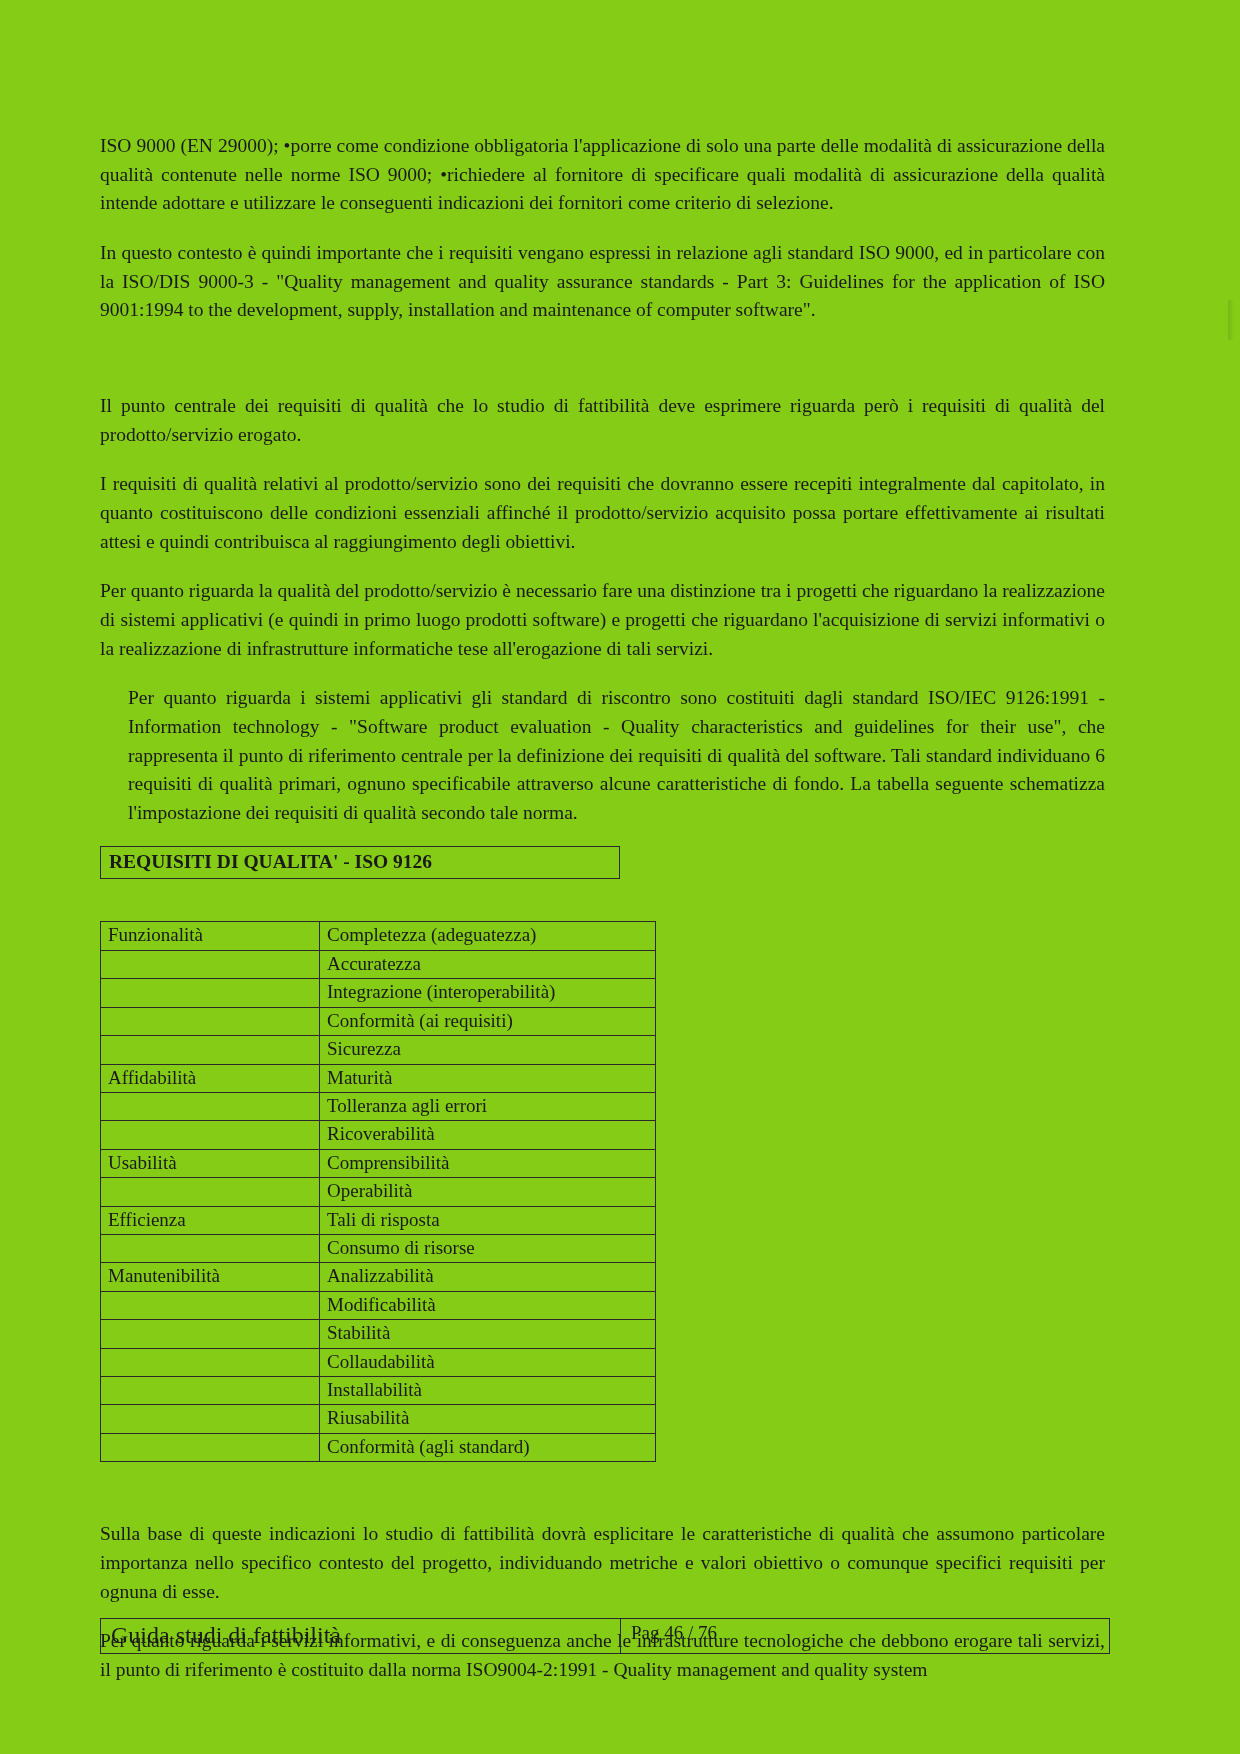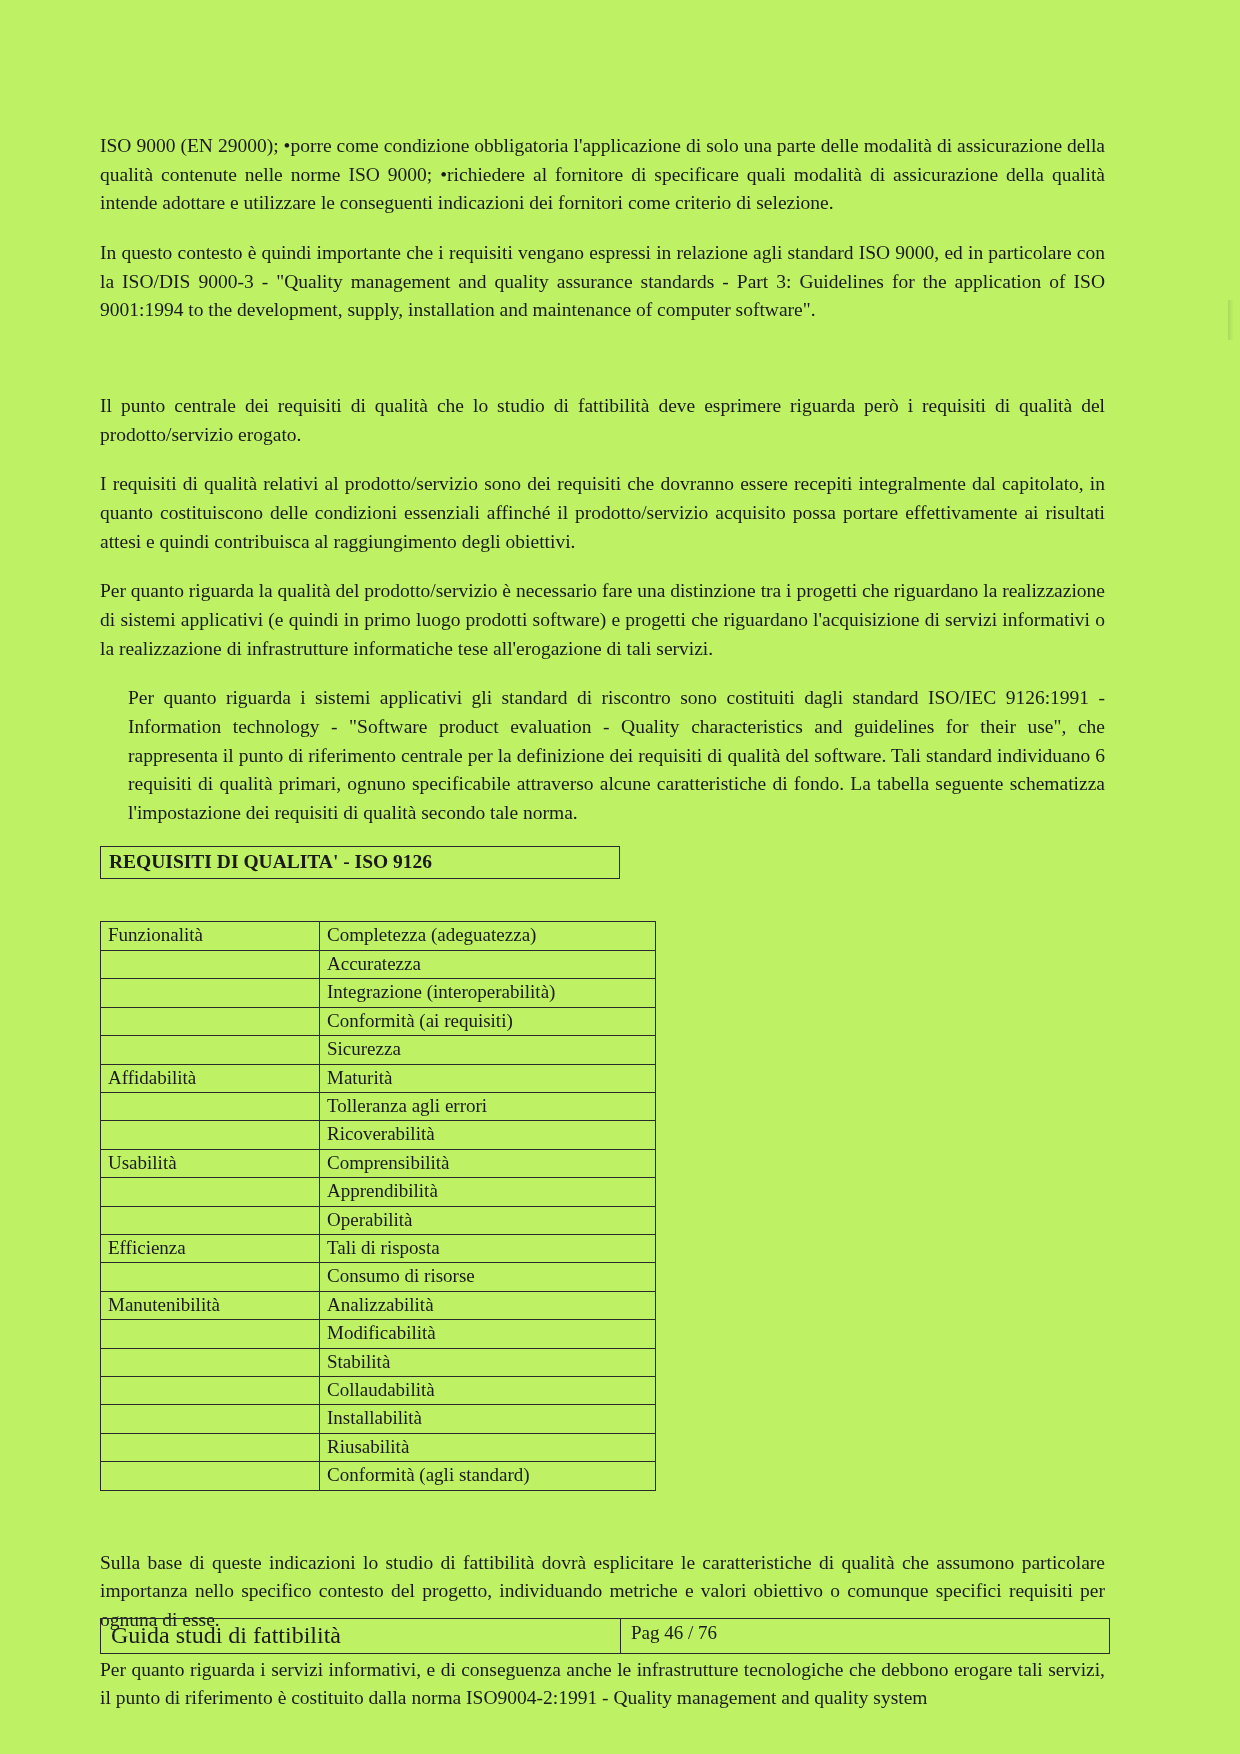--- a/index.html
+++ b/index.html
@@ -14,21 +14,21 @@
     color: #1a1a1a;
     position: relative;
     overflow: hidden;
   }
   .page {
     position: absolute;
     left: 0;
     top: 0;
     width: 1240px;
     height: 1754px;
-    background: #bef264;
+    background: #84cc16;
   }
   .content {
     position: absolute;
     left: 100px;
     top: 132px;
     width: 1005px;
   }
   p.para {
     margin: 0 0 21px 0;
     font-size: 19.5px;
@@ -158,24 +158,20 @@
         <tr>
             <td class="cat"></td>
             <td class="attr">Ricoverabilità</td>
           </tr>
         <tr>
             <td class="cat">Usabilità</td>
             <td class="attr">Comprensibilità</td>
           </tr>
         <tr>
             <td class="cat"></td>
-            <td class="attr">Apprendibilità</td>
-          </tr>
-        <tr>
-            <td class="cat"></td>
             <td class="attr">Operabilità</td>
           </tr>
         <tr>
             <td class="cat">Efficienza</td>
             <td class="attr">Tali di risposta</td>
           </tr>
         <tr>
             <td class="cat"></td>
             <td class="attr">Consumo di risorse</td>
           </tr>

